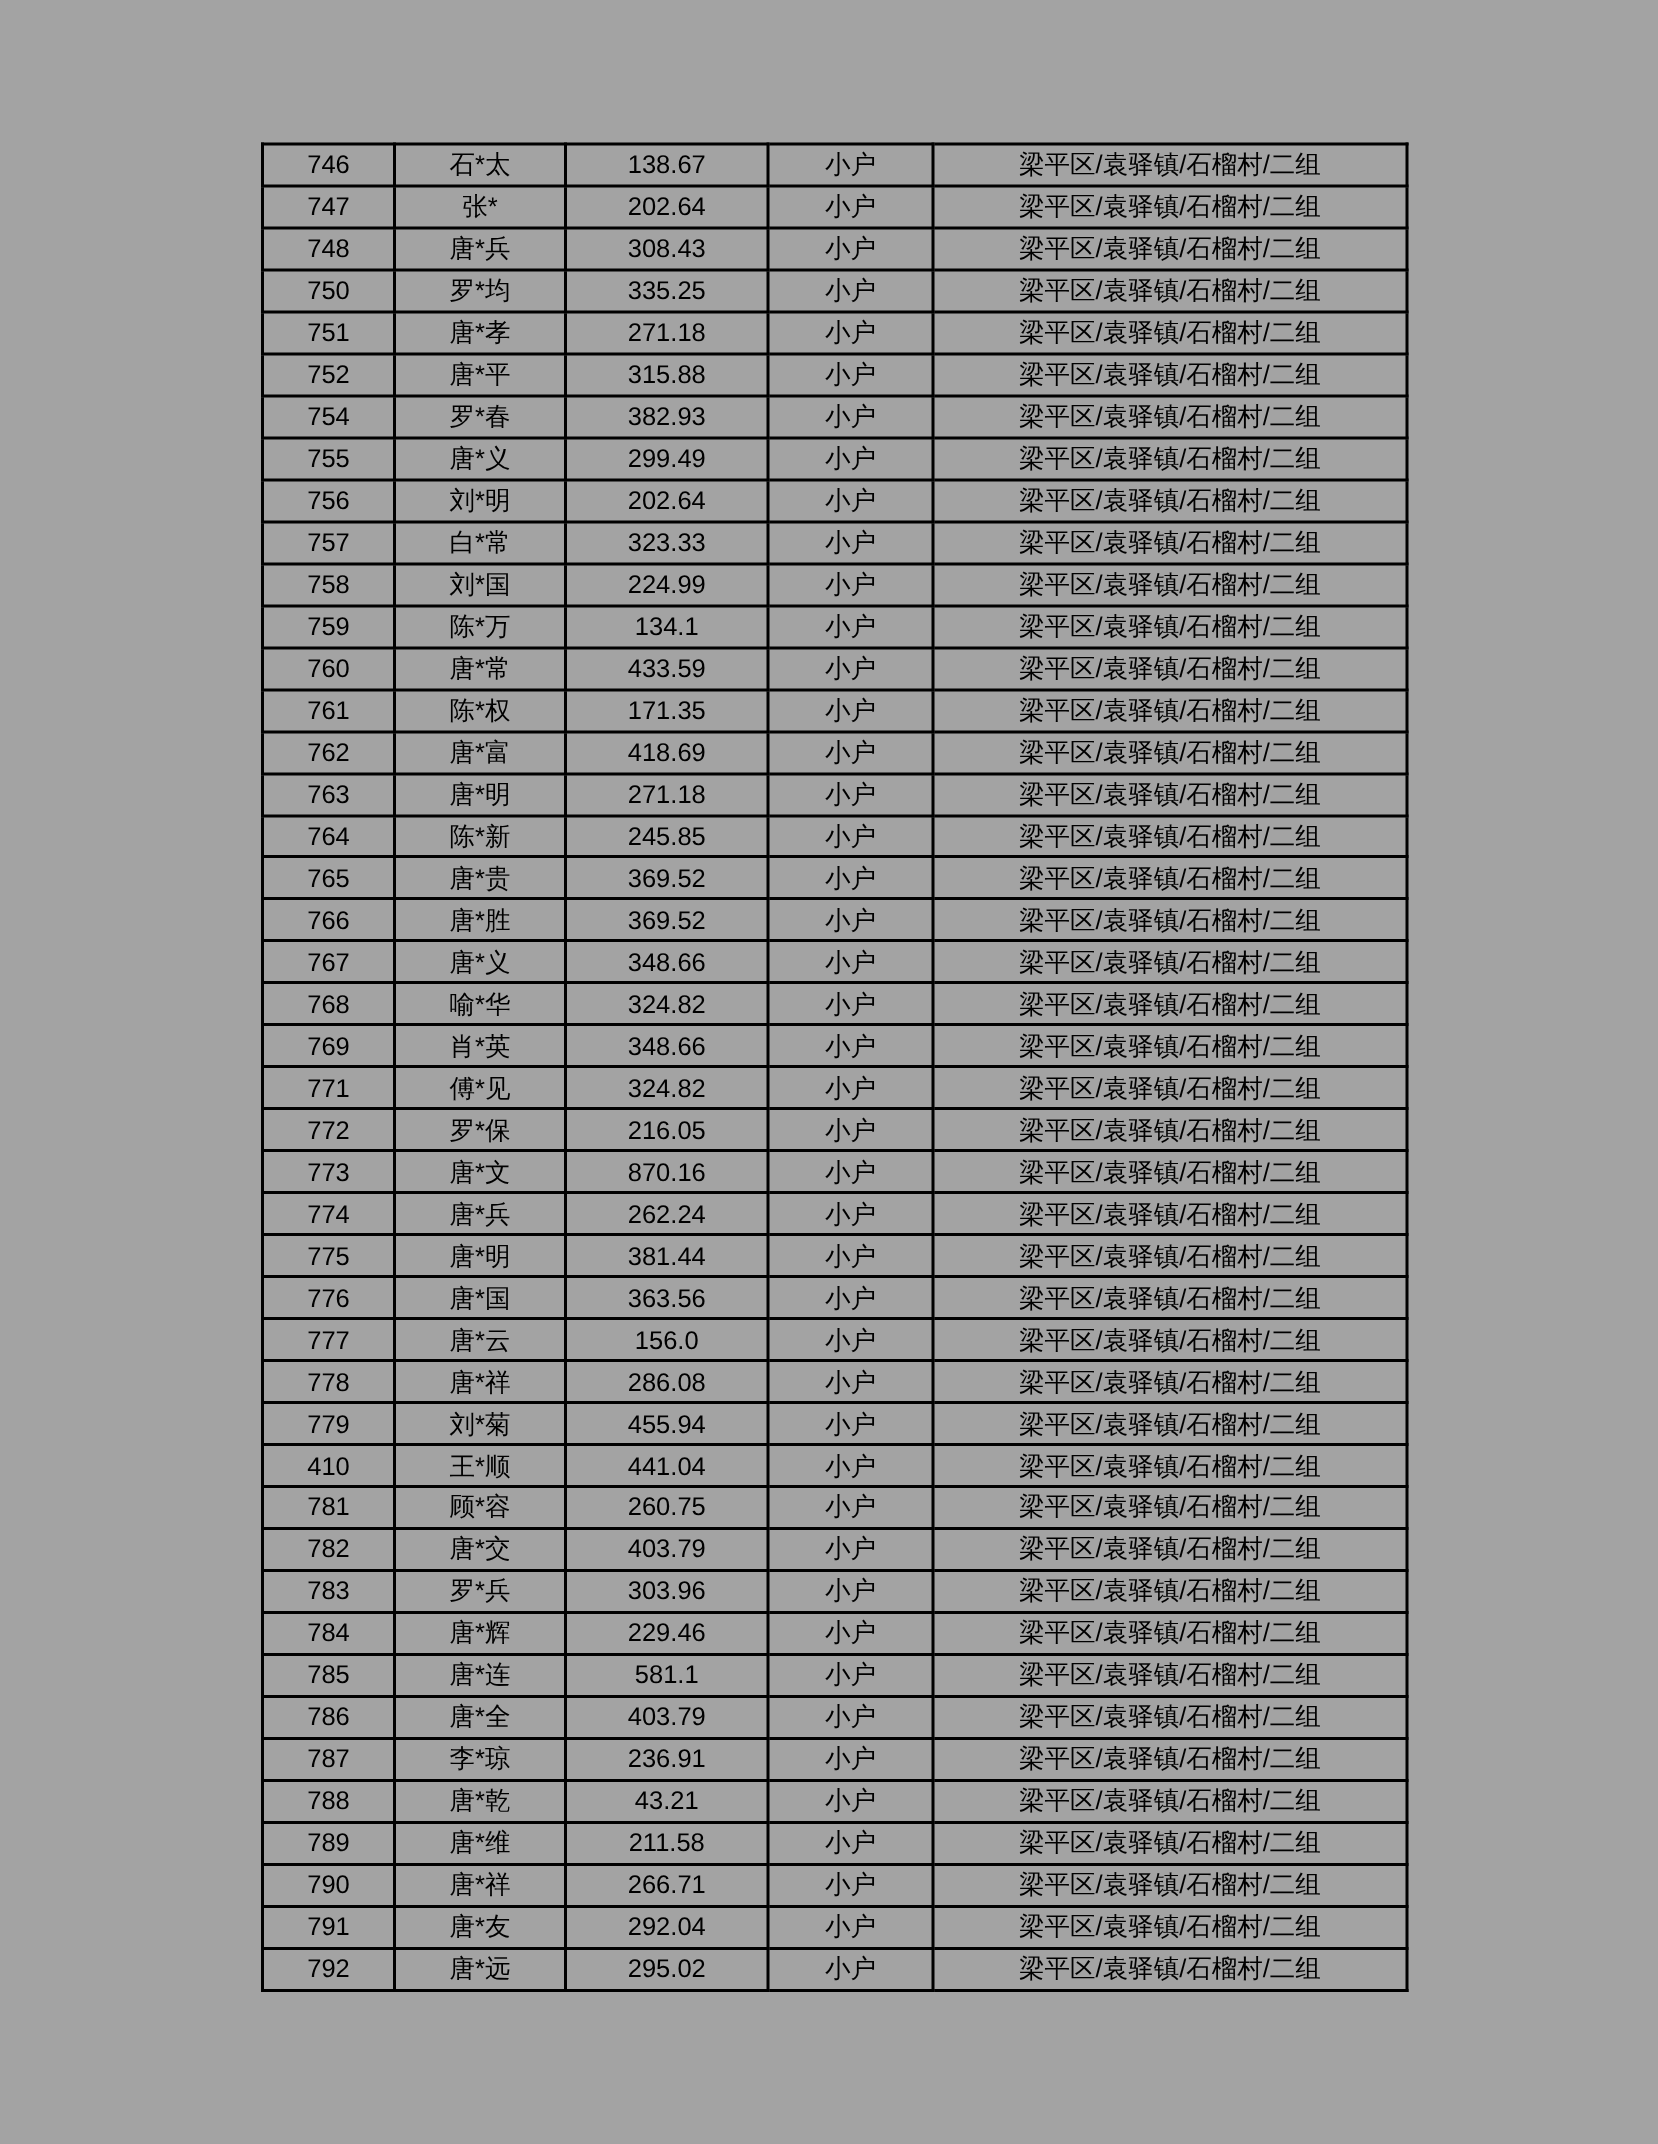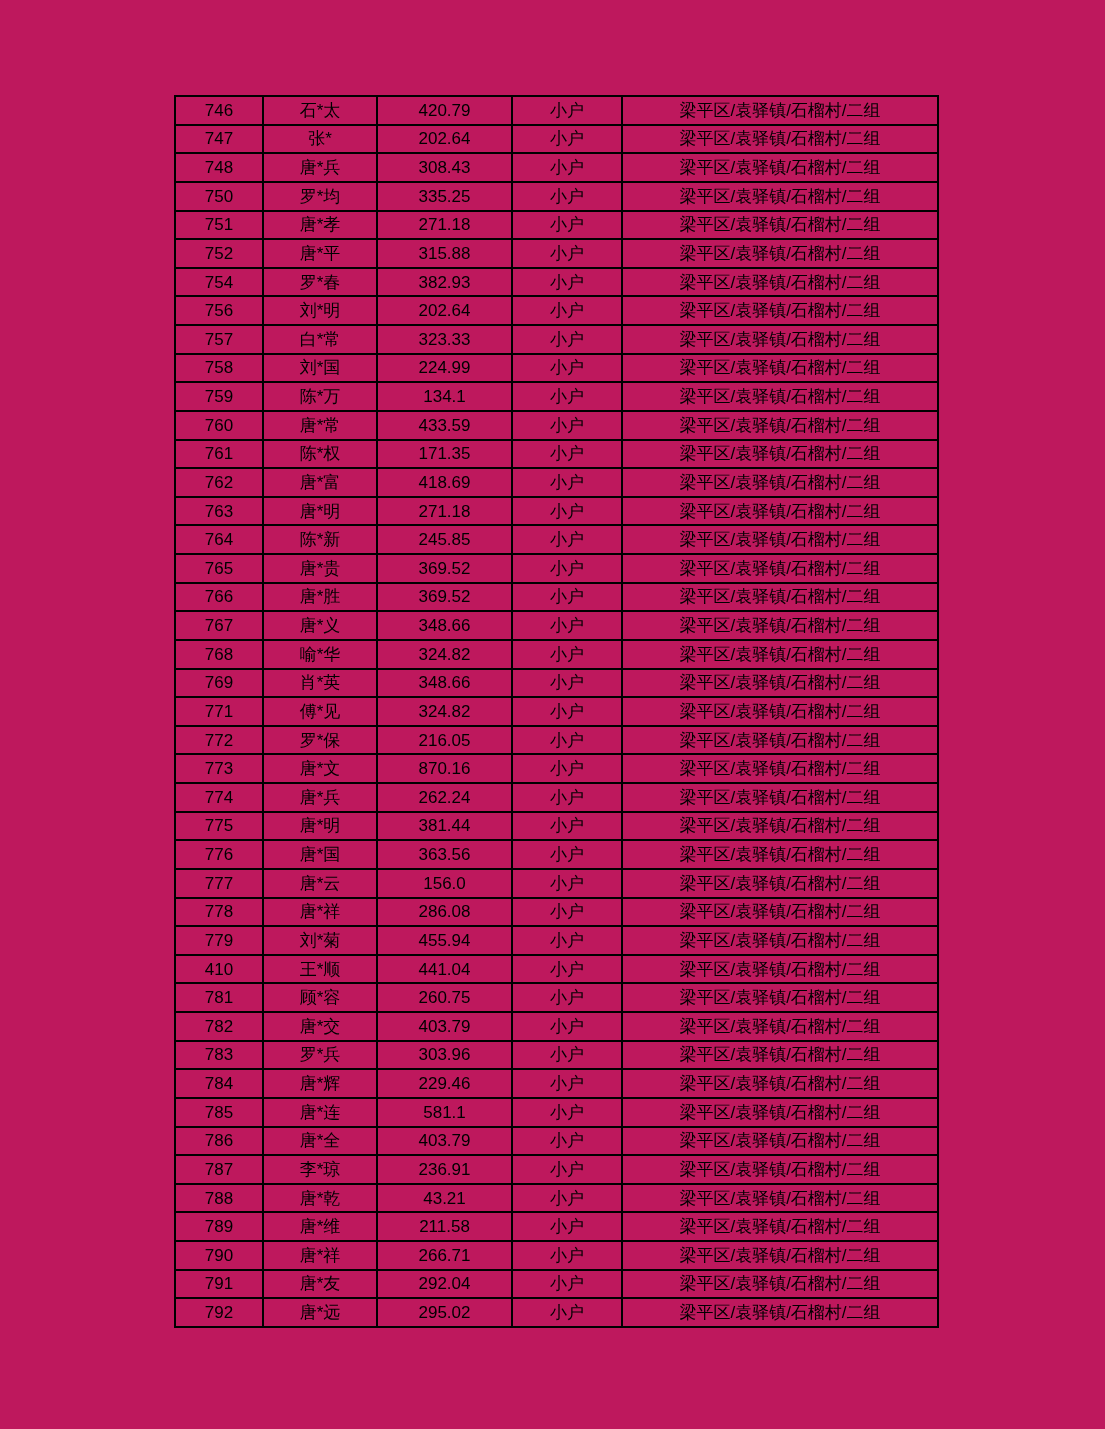--- a/index.html
+++ b/index.html
@@ -12,21 +12,21 @@
     height: 1429px;
     position: relative;
     font-family: "Liberation Sans", "DejaVu Sans", sans-serif;
     color: #000000;
   }
   .page {
     position: absolute;
     left: 0; top: 0;
     width: 1105px;
     height: 1429px;
-    background: #be185d;
+    background: #a3a3a3;
   }
   table.records {
     position: absolute;
     left: 174px;
     top: 95px;
     width: 763px;
     height: 1233px;
     border-collapse: collapse;
     table-layout: fixed;
   }
@@ -54,21 +54,21 @@
       <col style="width:88px">
       <col style="width:114px">
       <col style="width:135px">
       <col style="width:110px">
       <col style="width:316px">
     </colgroup>
     <tbody>
         <tr>
           <td class="num">746</td>
           <td>石*太</td>
-          <td class="num">420.79</td>
+          <td class="num">138.67</td>
           <td>小户</td>
           <td>梁平区/袁驿镇/石榴村/二组</td>
         </tr>
         <tr>
           <td class="num">747</td>
           <td>张*</td>
           <td class="num">202.64</td>
           <td>小户</td>
           <td>梁平区/袁驿镇/石榴村/二组</td>
         </tr>
@@ -97,20 +97,27 @@
           <td class="num">752</td>
           <td>唐*平</td>
           <td class="num">315.88</td>
           <td>小户</td>
           <td>梁平区/袁驿镇/石榴村/二组</td>
         </tr>
         <tr>
           <td class="num">754</td>
           <td>罗*春</td>
           <td class="num">382.93</td>
+          <td>小户</td>
+          <td>梁平区/袁驿镇/石榴村/二组</td>
+        </tr>
+        <tr>
+          <td class="num">755</td>
+          <td>唐*义</td>
+          <td class="num">299.49</td>
           <td>小户</td>
           <td>梁平区/袁驿镇/石榴村/二组</td>
         </tr>
         <tr>
           <td class="num">756</td>
           <td>刘*明</td>
           <td class="num">202.64</td>
           <td>小户</td>
           <td>梁平区/袁驿镇/石榴村/二组</td>
         </tr>

